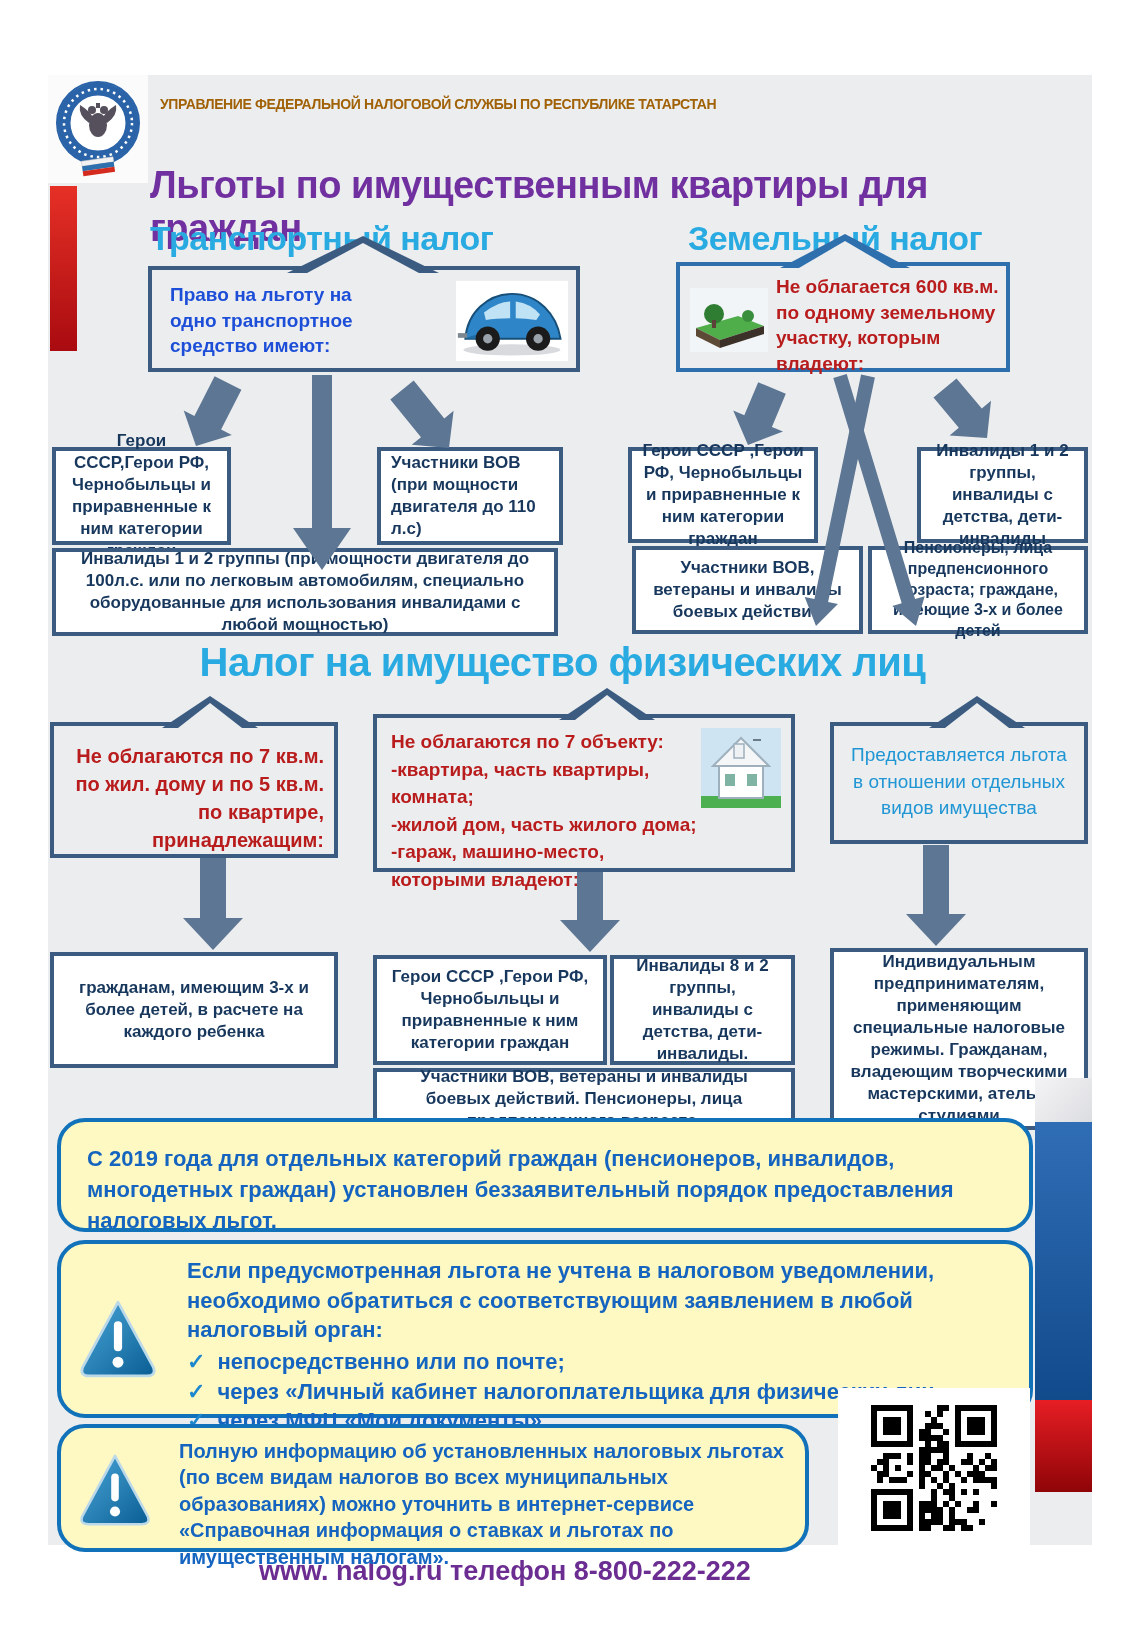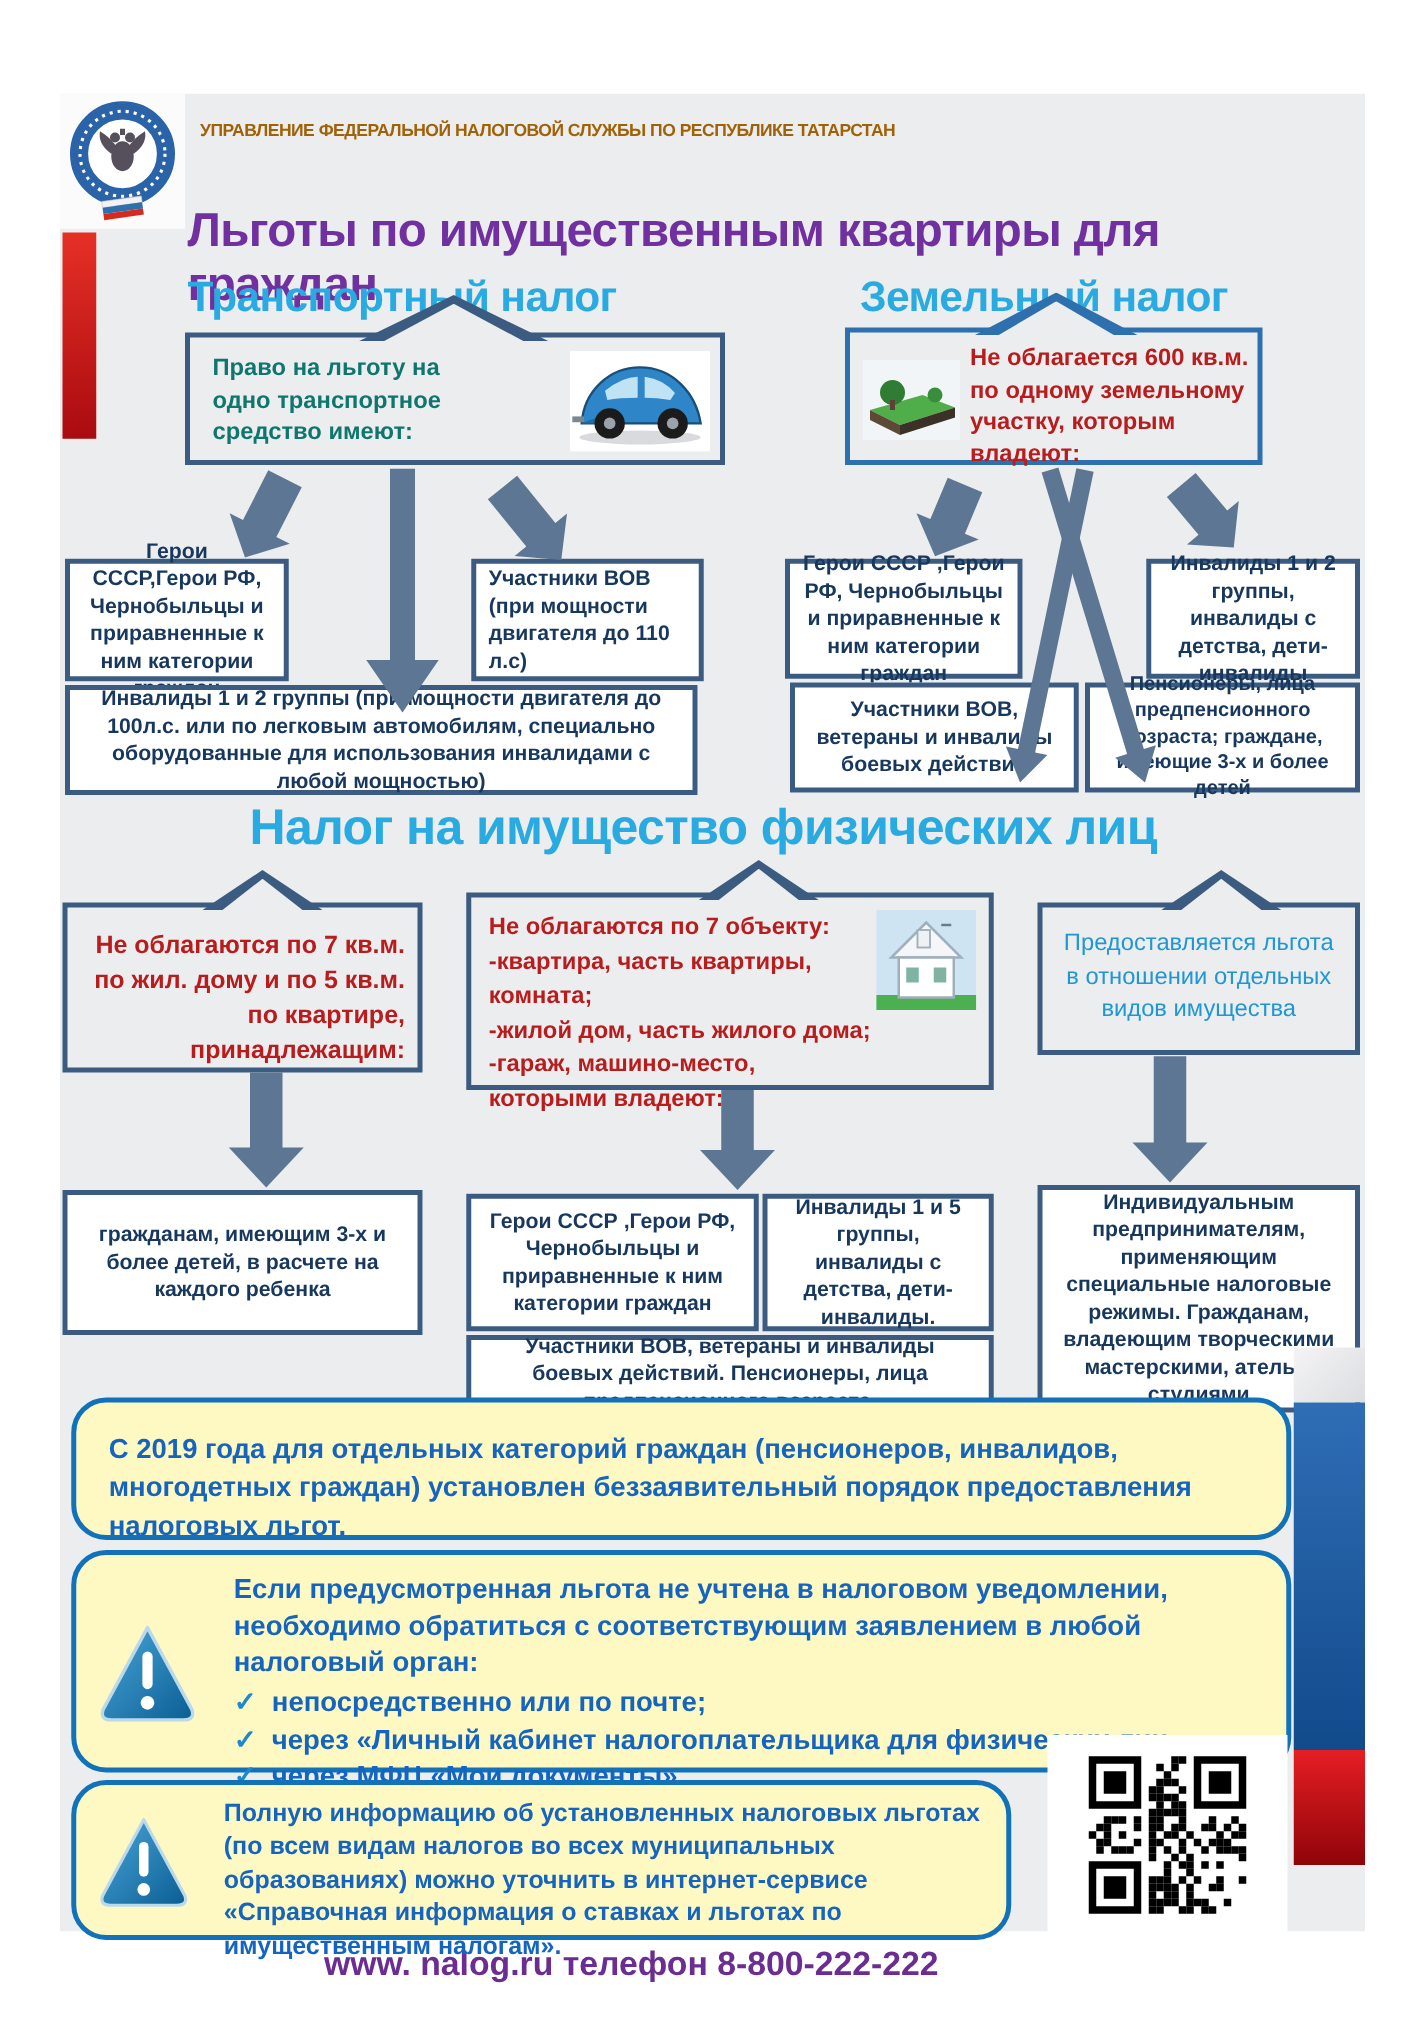--- a/index.html
+++ b/index.html
@@ -16,21 +16,21 @@
   
   .callout{border:4px solid #3b5c80;background:#ecedef;}
   .callout.blue{border-color:#2e6fad;}
   .peak{position:absolute;pointer-events:none;z-index:3;height:37px;}
   .peak::before{content:"";position:absolute;left:0;right:0;top:0;bottom:0;background:#3b5c80;
                 clip-path:polygon(0 100%,50% 0,100% 100%);}
   .peak.blue::before{background:#2e6fad;}
   .peak::after{content:"";position:absolute;left:7px;right:7px;top:7px;bottom:-7px;background:#ecedef;
                clip-path:polygon(0 100%,50% 0,100% 100%);}
   .cyan-text{color:#b91c1c;font-weight:bold;}
-  .blue-text{color:#0f766e;font-weight:bold;}
+  .blue-text{color:#1d4ed8;font-weight:bold;}
   
   .box{background:#ffffff;border:4px solid #3b5c80;display:flex;align-items:center;justify-content:center;
        text-align:center;font-weight:bold;color:#17375d;font-size:17px;line-height:1.3;padding:4px 10px;}
   
   .notice{background:#fef9c3;border:4px solid #1172ba;border-radius:28px;}
   .notice-text{color:#1565c0;font-weight:bold;}
   .check-row{display:flex;gap:12px;align-items:flex-start;}
   .check-mark{color:#1e88cf;font-weight:bold;}
   
   .flag-stripe{left:1035px;top:1078px;width:57px;height:414px;}
@@ -150,21 +150,21 @@
     </div>
   </div>
 
   <div class="abs callout" style="left:830px;top:722px;width:258px;height:122px;">
     <div class="peak" style="left:95px;width:96px;top:-30px;height:32px;"></div>
     <div class="abs" style="left:12px;top:16px;width:226px;font-size:19px;line-height:1.4;text-align:center;font-weight:normal;color:#2196d4;">Предоставляется льгота в отношении отдельных видов имущества</div>
   </div>
 
   <div class="abs box" style="left:50px;top:952px;width:288px;height:116px;">гражданам, имеющим 3-х и более детей, в расчете на каждого ребенка</div>
   <div class="abs box" style="left:373px;top:955px;width:234px;height:110px;">Герои СССР ,Герои РФ, Чернобыльцы и приравненные к ним категории граждан</div>
-  <div class="abs box" style="left:610px;top:955px;width:185px;height:110px;">Инвалиды 1 и 5 группы, инвалиды с детства, дети-инвалиды.</div>
+  <div class="abs box" style="left:610px;top:955px;width:185px;height:110px;">Инвалиды 8 и 2 группы, инвалиды с детства, дети-инвалиды.</div>
   <div class="abs box" style="left:373px;top:1068px;width:422px;height:62px;padding:2px 14px;">Участники ВОВ, ветераны и инвалиды боевых действий. Пенсионеры, лица предпенсионного возраста.</div>
   <div class="abs box" style="left:830px;top:948px;width:258px;height:182px;">Индивидуальным предпринимателям, применяющим специальные налоговые режимы. Гражданам, владеющим творческими мастерскими, ателье, студиями</div>
 
   <div class="abs notice" style="left:57px;top:1118px;width:976px;height:114px;z-index:5;">
     <div class="abs notice-text" style="left:26px;top:22px;width:930px;font-size:22px;line-height:1.4;">С 2019 года для отдельных категорий граждан (пенсионеров, инвалидов, многодетных граждан) установлен беззаявительный порядок предоставления налоговых льгот.</div>
   </div>
 
   <div class="abs notice" style="left:57px;top:1240px;width:976px;height:178px;z-index:5;">
     <div class="abs" style="left:16px;top:52px;">
       <svg width="82" height="86" viewBox="0 0 60 62">

